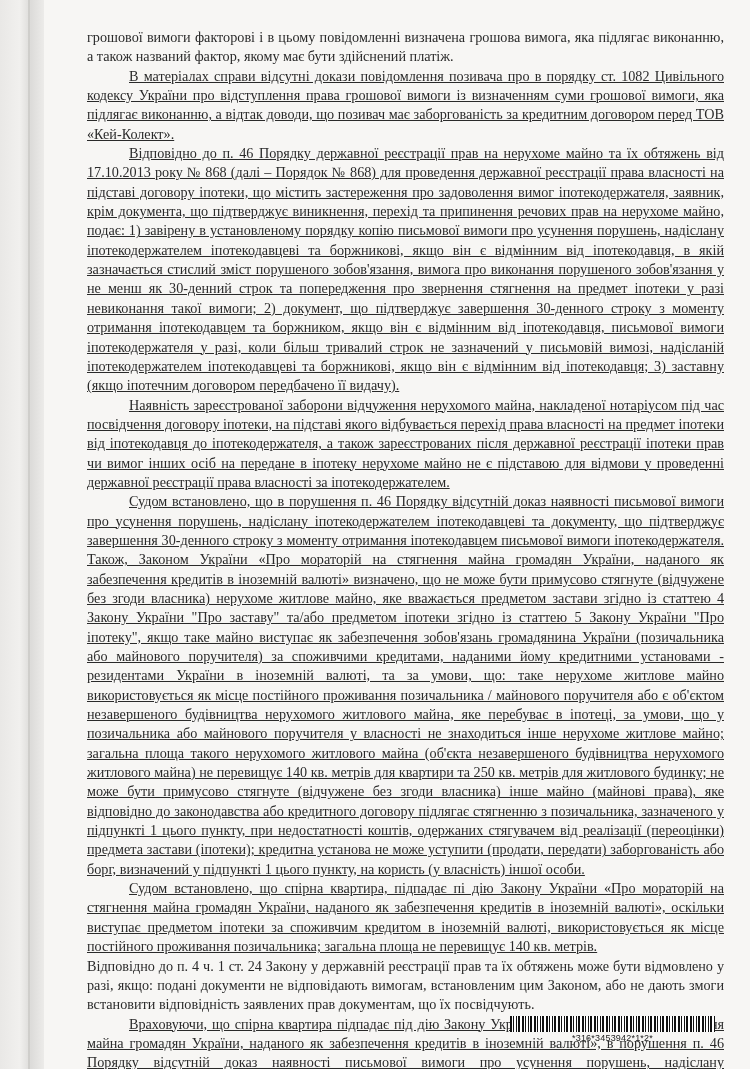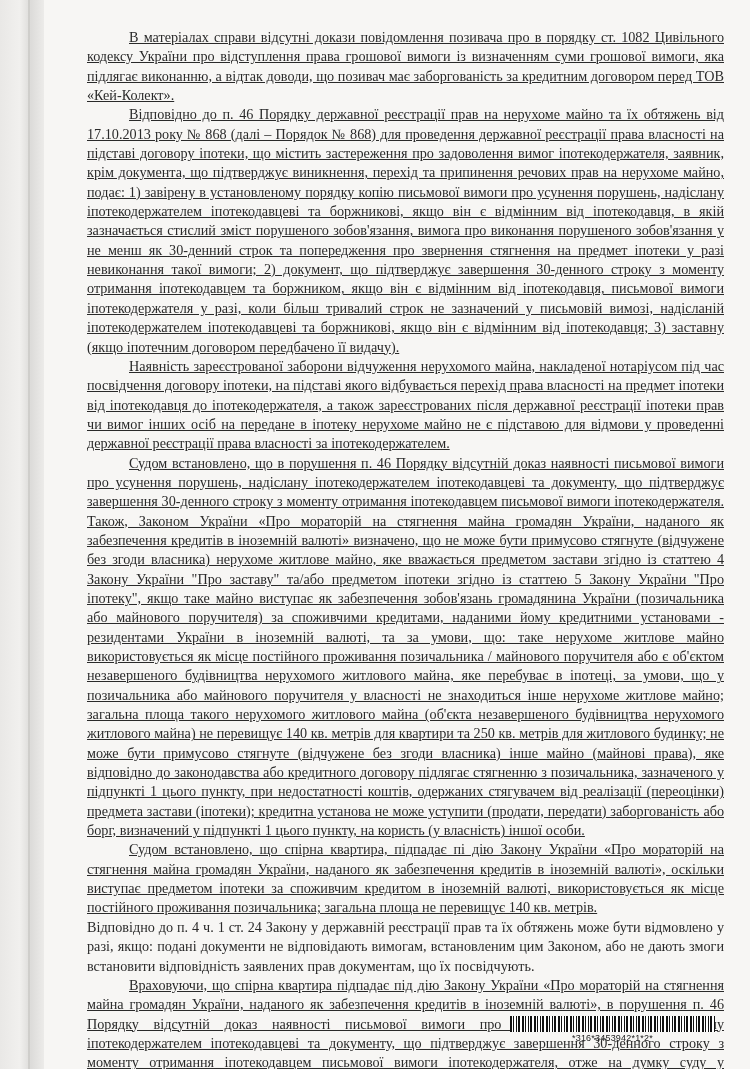--- a/index.html
+++ b/index.html
@@ -42,20 +42,21 @@
     font-size: 9px; color: #222; margin-top: 1px; letter-spacing: 0.2px;
   }
 </style>
 </head>
 <body>
 
 <div class="fold"></div>
 <div class="fold-line"></div>
 
 <div class="page">
+  <p>грошової вимоги факторові і в цьому повідомленні визначена грошова вимога, яка підлягає виконанню, а також названий фактор, якому має бути здійснений платіж.</p>
   <p class="indent">В матеріалах справи відсутні докази повідомлення позивача про в порядку ст. 1082 Цивільного кодексу України про відступлення права грошової вимоги із визначенням суми грошової вимоги, яка підлягає виконанню, а відтак доводи, що позивач має заборгованість за кредитним договором перед ТОВ «Кей-Колект».</p>
   <p class="indent">Відповідно до п. 46 Порядку державної реєстрації прав на нерухоме майно та їх обтяжень від 17.10.2013 року № 868 (далі – Порядок № 868) для проведення державної реєстрації права власності на підставі договору іпотеки, що містить застереження про задоволення вимог іпотекодержателя, заявник, крім документа, що підтверджує виникнення, перехід та припинення речових прав на нерухоме майно, подає: 1) завірену в установленому порядку копію письмової вимоги про усунення порушень, надіслану іпотекодержателем іпотекодавцеві та боржникові, якщо він є відмінним від іпотекодавця, в якій зазначається стислий зміст порушеного зобов'язання, вимога про виконання порушеного зобов'язання у не менш як 30-денний строк та попередження про звернення стягнення на предмет іпотеки у разі невиконання такої вимоги; 2) документ, що підтверджує завершення 30-денного строку з моменту отримання іпотекодавцем та боржником, якщо він є відмінним від іпотекодавця, письмової вимоги іпотекодержателя у разі, коли більш тривалий строк не зазначений у письмовій вимозі, надісланій іпотекодержателем іпотекодавцеві та боржникові, якщо він є відмінним від іпотекодавця; 3) заставну (якщо іпотечним договором передбачено її видачу).</p>
   <p class="indent">Наявність зареєстрованої заборони відчуження нерухомого майна, накладеної нотаріусом під час посвідчення договору іпотеки, на підставі якого відбувається перехід права власності на предмет іпотеки від іпотекодавця до іпотекодержателя, а також зареєстрованих після державної реєстрації іпотеки прав чи вимог інших осіб на передане в іпотеку нерухоме майно не є підставою для відмови у проведенні державної реєстрації права власності за іпотекодержателем.</p>
   <p class="indent">Судом встановлено, що в порушення п. 46 Порядку відсутній доказ наявності письмової вимоги про усунення порушень, надіслану іпотекодержателем іпотекодавцеві та документу, що підтверджує завершення 30-денного строку з моменту отримання іпотекодавцем письмової вимоги іпотекодержателя.    Також, Законом України «Про мораторій на стягнення майна громадян України, наданого як забезпечення кредитів в іноземній валюті» визначено, що не може бути примусово стягнуте (відчужене без згоди власника) нерухоме житлове майно, яке вважається предметом застави згідно із статтею 4 Закону України "Про заставу" та/або предметом іпотеки згідно із статтею 5 Закону України "Про іпотеку", якщо таке майно виступає як забезпечення зобов'язань громадянина України (позичальника або майнового поручителя) за споживчими кредитами, наданими йому кредитними установами - резидентами України в іноземній валюті, та за умови, що: таке нерухоме житлове майно використовується як місце постійного проживання позичальника / майнового поручителя або є об'єктом незавершеного будівництва нерухомого житлового майна, яке перебуває в іпотеці, за умови, що у позичальника або майнового поручителя у власності не знаходиться інше нерухоме житлове майно; загальна площа такого нерухомого житлового майна (об'єкта незавершеного будівництва нерухомого житлового майна) не перевищує 140 кв. метрів для квартири та 250 кв. метрів для житлового будинку;  не може бути примусово стягнуте (відчужене без згоди власника) інше майно (майнові права), яке відповідно до законодавства або кредитного договору підлягає стягненню з позичальника, зазначеного у підпункті 1 цього пункту, при недостатності коштів, одержаних стягувачем від реалізації (переоцінки) предмета застави (іпотеки); кредитна установа не може уступити (продати, передати) заборгованість або борг, визначений у підпункті 1 цього пункту, на користь (у власність) іншої особи.</p>
   <p class="indent">Судом встановлено, що спірна квартира, підпадає пі дію Закону України «Про мораторій на стягнення майна громадян України, наданого як забезпечення кредитів в іноземній валюті», оскільки виступає предметом іпотеки за споживчим кредитом в іноземній валюті, використовується як місце постійного проживання позичальника; загальна площа не перевищує 140 кв. метрів.</p>
   <p>Відповідно до п. 4 ч. 1 ст. 24 Закону у державній реєстрації прав та їх обтяжень може бути відмовлено у разі, якщо: подані документи не відповідають вимогам, встановленим цим Законом, або не дають змоги встановити відповідність заявлених прав документам, що їх посвідчують.</p>
   <p class="indent">Враховуючи, що спірна квартира підпадає під дію Закону України «Про мораторій на стягнення майна громадян України, наданого як забезпечення кредитів в іноземній валюті», в порушення п. 46 Порядку відсутній доказ наявності письмової вимоги про усунення порушень, надіслану іпотекодержателем іпотекодавцеві та документу, що підтверджує завершення 30-денного строку з моменту отримання іпотекодавцем письмової вимоги іпотекодержателя,  отже на думку суду у відповідача були наявні підстави для відмови у проведенні державної реєстрації права власності на вказану квартиру за ТОВ «Кей-Колект»,  а відтак суд дійшов висновку про протиправність</p>
 </div>
 
 <div class="barcode-wrap">

